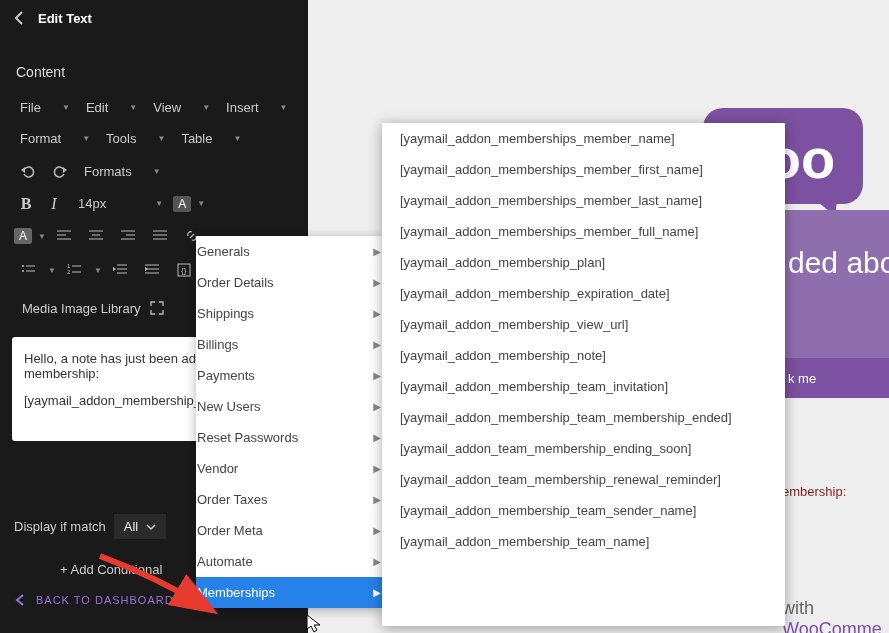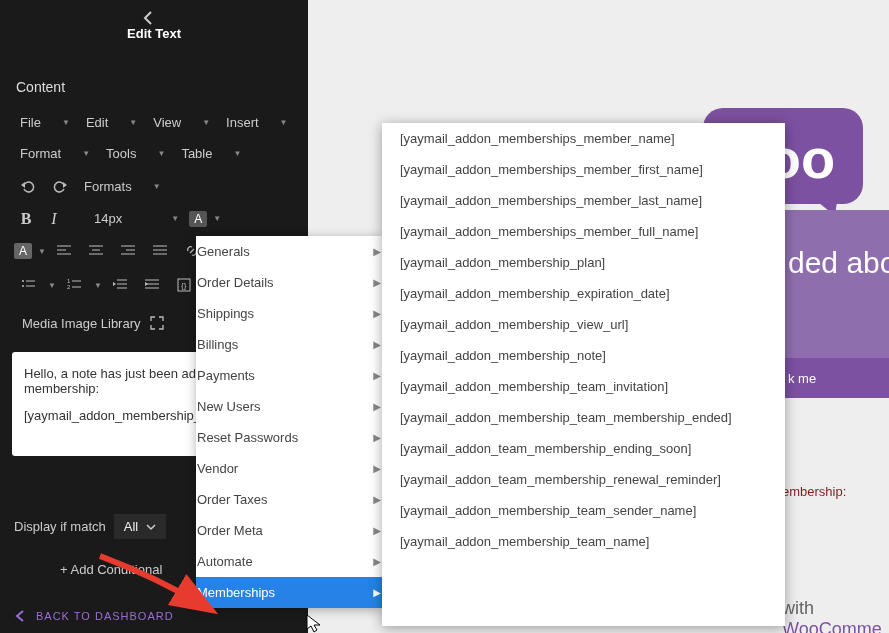--- a/index.html
+++ b/index.html
@@ -1,20 +1,20 @@
 <!DOCTYPE html>
 <html><head>
   <meta charset="utf-8">
   <style>
     * { margin: 0; padding: 0; box-sizing: border-box; font-family: -apple-system, BlinkMacSystemFont, "Segoe UI", Helvetica, Arial, sans-serif; }
     body { width: 889px; height: 633px; overflow: hidden; background: #eee; position: relative; }
     
     .sidebar { position: absolute; left: 0; top: 0; width: 308px; height: 633px; background: #1a1a1a; color: #ccc; }
     
-    .editor-header { display: flex; align-items: center; padding: 10px 12px; flex-direction: column; }
+    .editor-header { display: flex; align-items: center; padding: 10px 12px; }
     .editor-header .back { margin-right: 10px; color: #ccc; }
     .editor-header .title { color: #fff; font-weight: 600; font-size: 13px; }
     
     .subheader { padding: 28px 16px 12px 16px; color: #ddd; font-size: 14px; }
     
     .toolbar { padding: 0 8px; }
     .toolbar-row { display: flex; align-items: center; gap: 4px; padding: 4px 6px; }
     .tb-btn { color: #ccc; font-size: 13px; padding: 4px 6px; display: inline-flex; align-items: center; gap: 19px; cursor: pointer; }
     .tb-icon-btn { width: 28px; height: 26px; display:inline-flex; align-items:center; justify-content:center; color:#bbb; }
     .caret { font-size: 8px; color:#888; margin-left:2px; }
@@ -26,21 +26,21 @@
     
     .editor-area { margin: 8px 12px; background:#fff; border-radius:3px; padding:14px 12px; font-size: 13px; color:#333; height: 104px; overflow:hidden;}
     .editor-area p { margin-bottom: 12px; }
     
     .display-row { position:absolute; left:14px; top: 514px; display:flex; align-items:center; gap:8px; }
     .display-row .lbl { color:#ccc; font-size:13px; }
     .display-row .sel { background:#2a2a2a; color:#eee; font-size:13px; padding:5px 10px; display:flex; align-items:center; gap:8px; }
     
     .add-cond { position:absolute; left:60px; top: 562px; color:#ccc; font-size: 13px; }
     
-    .bottom-bar { position:absolute; left:0; bottom:0; width:316px; padding:10px 14px; }
+    .bottom-bar { position:absolute; left:0; bottom:16px; width:316px; padding:10px 14px; }
     .backdash { color:#9b6dd7; font-size:11px; letter-spacing:1px; display:flex; align-items:center; gap:8px;}
     
     
     .menu1 { position:absolute; left:196px; top:236px; width:186px; background:#fff; box-shadow: 0 2px 10px rgba(0,0,0,0.3); font-size:13px; color:#444; z-index:10; }
     .menu1 .mi { padding: 8px 1px; display:flex; justify-content:space-between; align-items:center; }
     .menu1 .mi.active { background:#2682e6; color:#fff; }
     .menu1 .mi .chev { font-size:10px; color:#888; }
     .menu1 .mi.active .chev { color:#fff; }
     
     
@@ -145,21 +145,21 @@
           </svg>
         </span>
       <span class="tb-btn">
           <span>Formats</span>
           <span class="caret">▼</span>
         </span>
     </div>
     <div class="toolbar-row">
       <span class="tb-bold">B</span>
       <span class="tb-italic">I</span>
-      <span class="tb-btn" style="margin-left:18px;">
+      <span class="tb-btn" style="margin-left:2px;">
           <span>14px</span>
           <span class="caret" style="margin-left:30px;">▼</span>
         </span>
       <span class="tb-color-a">A</span>
         <span class="caret">▼</span>
     </div>
     <div class="toolbar-row">
       <span class="tb-color-a gray">A</span>
         <span class="caret">▼</span>
       <span class="tb-icon-btn">

